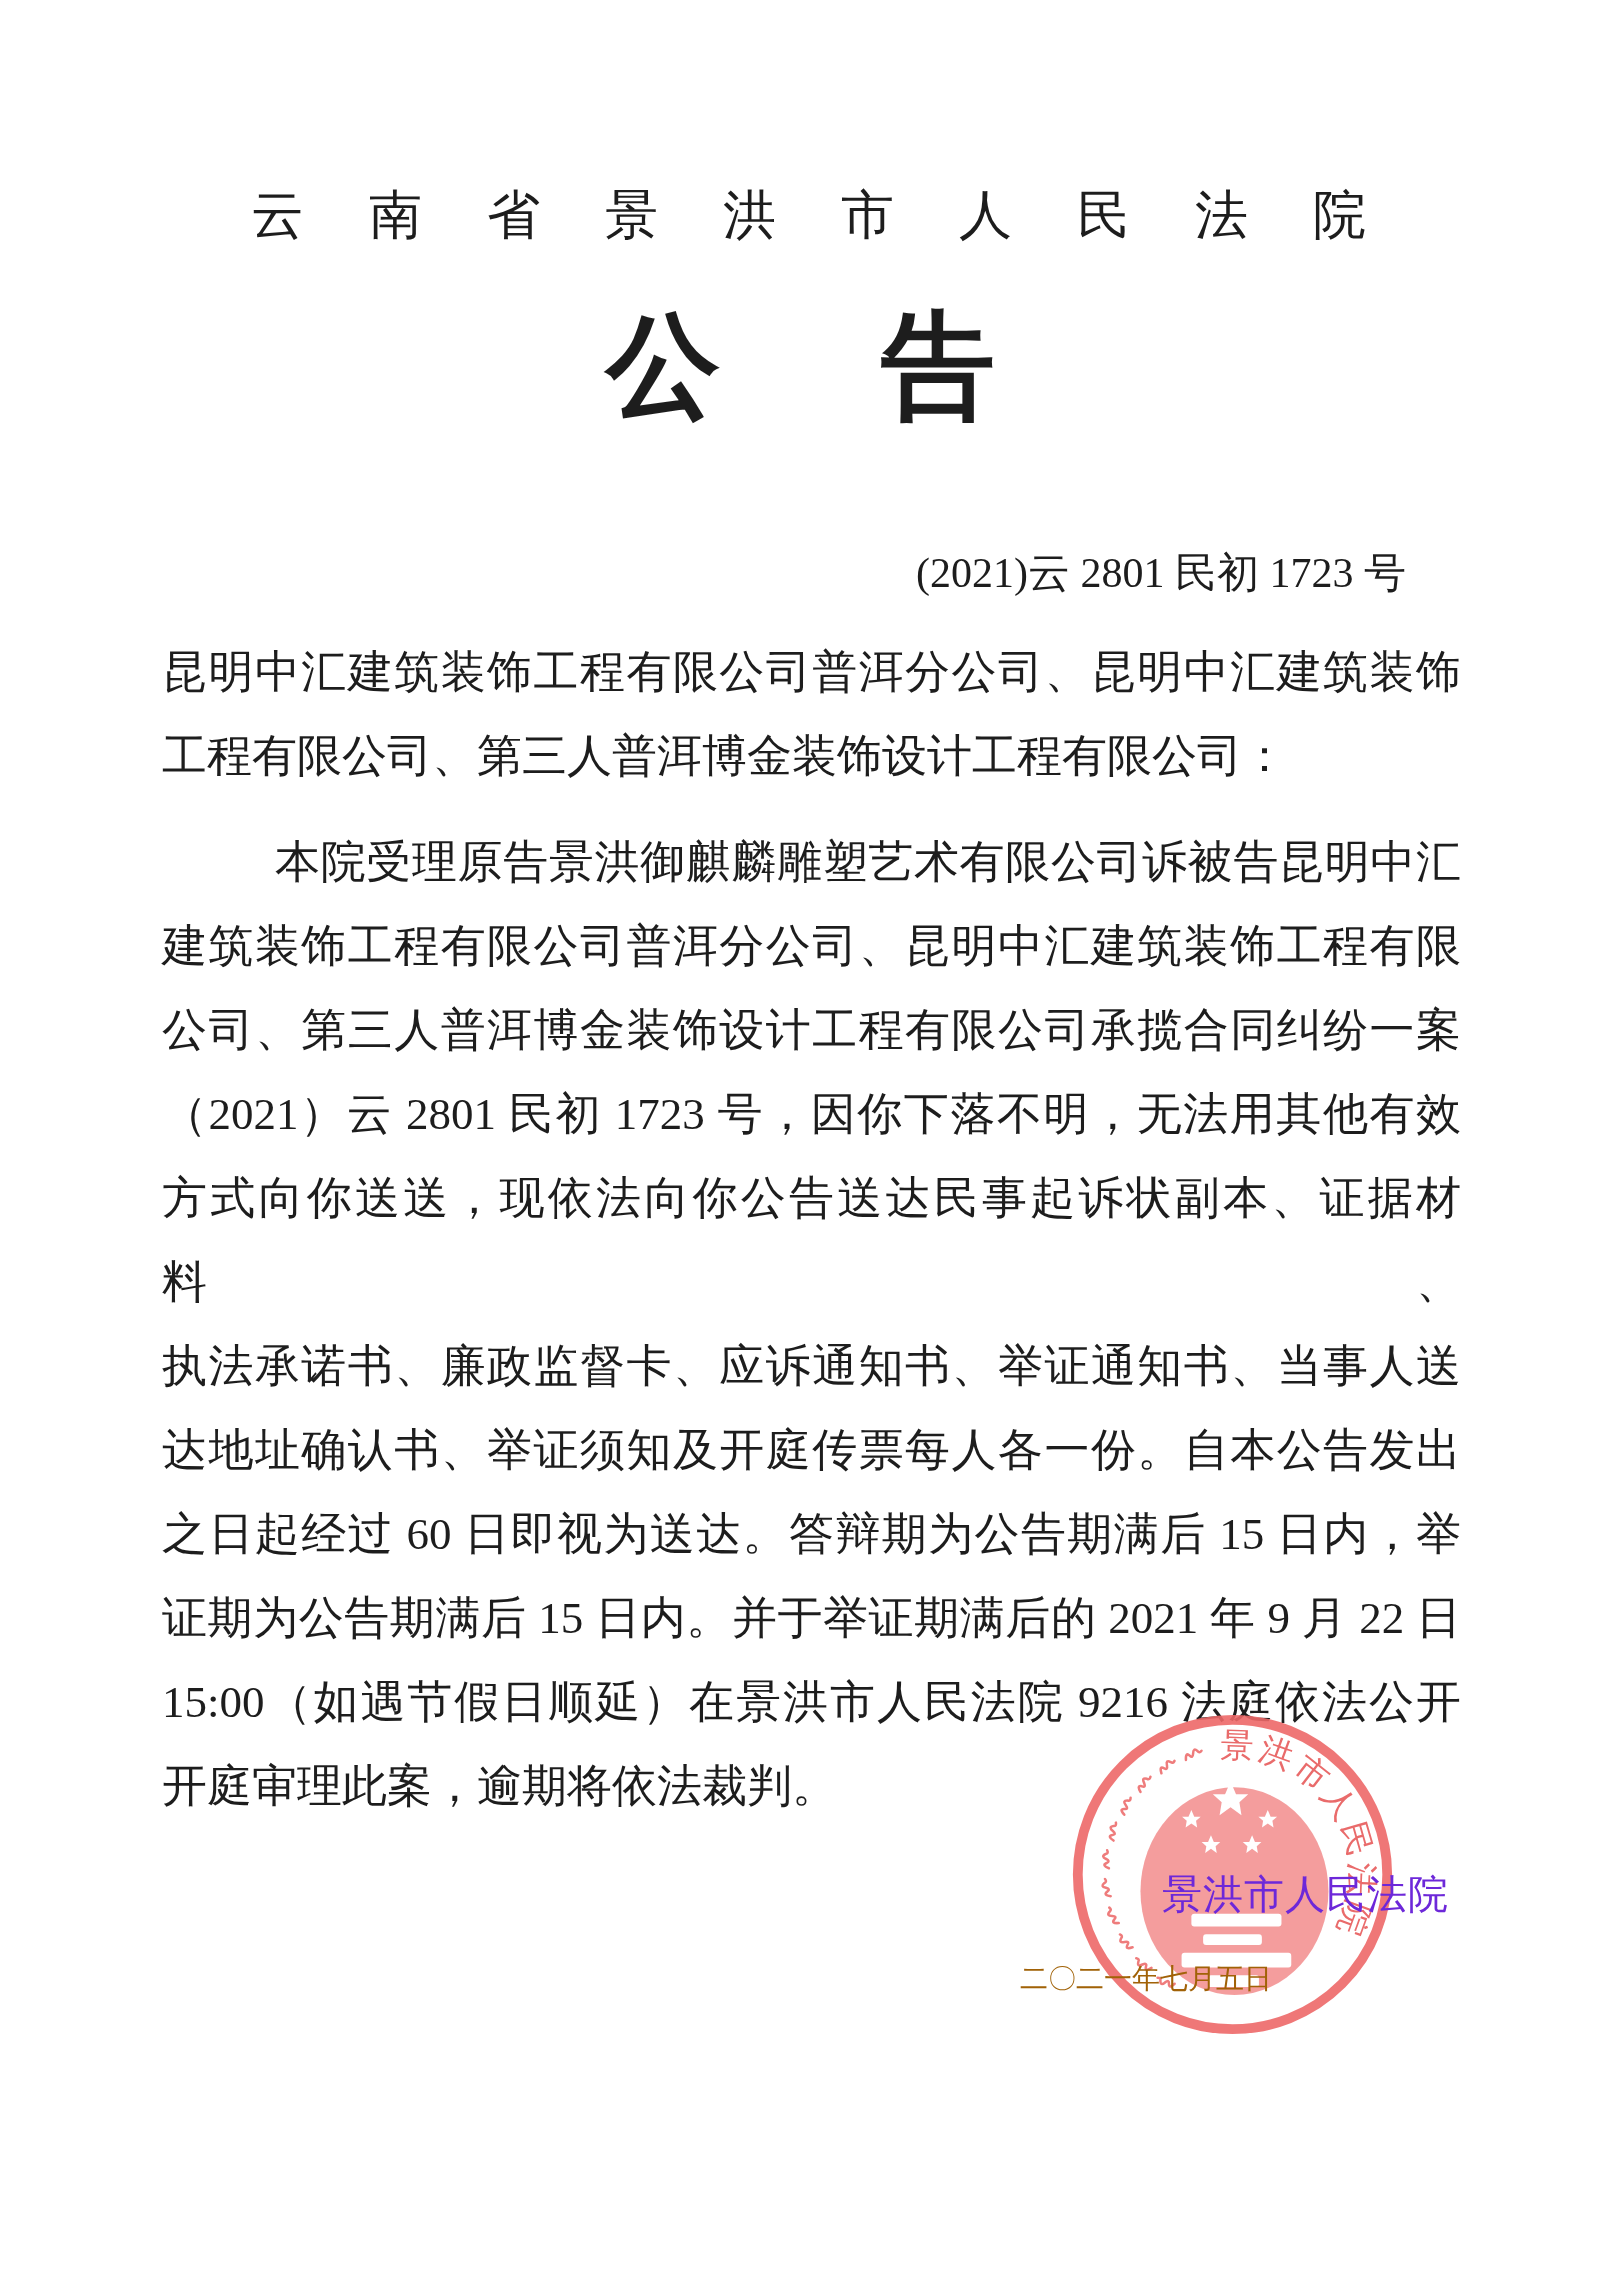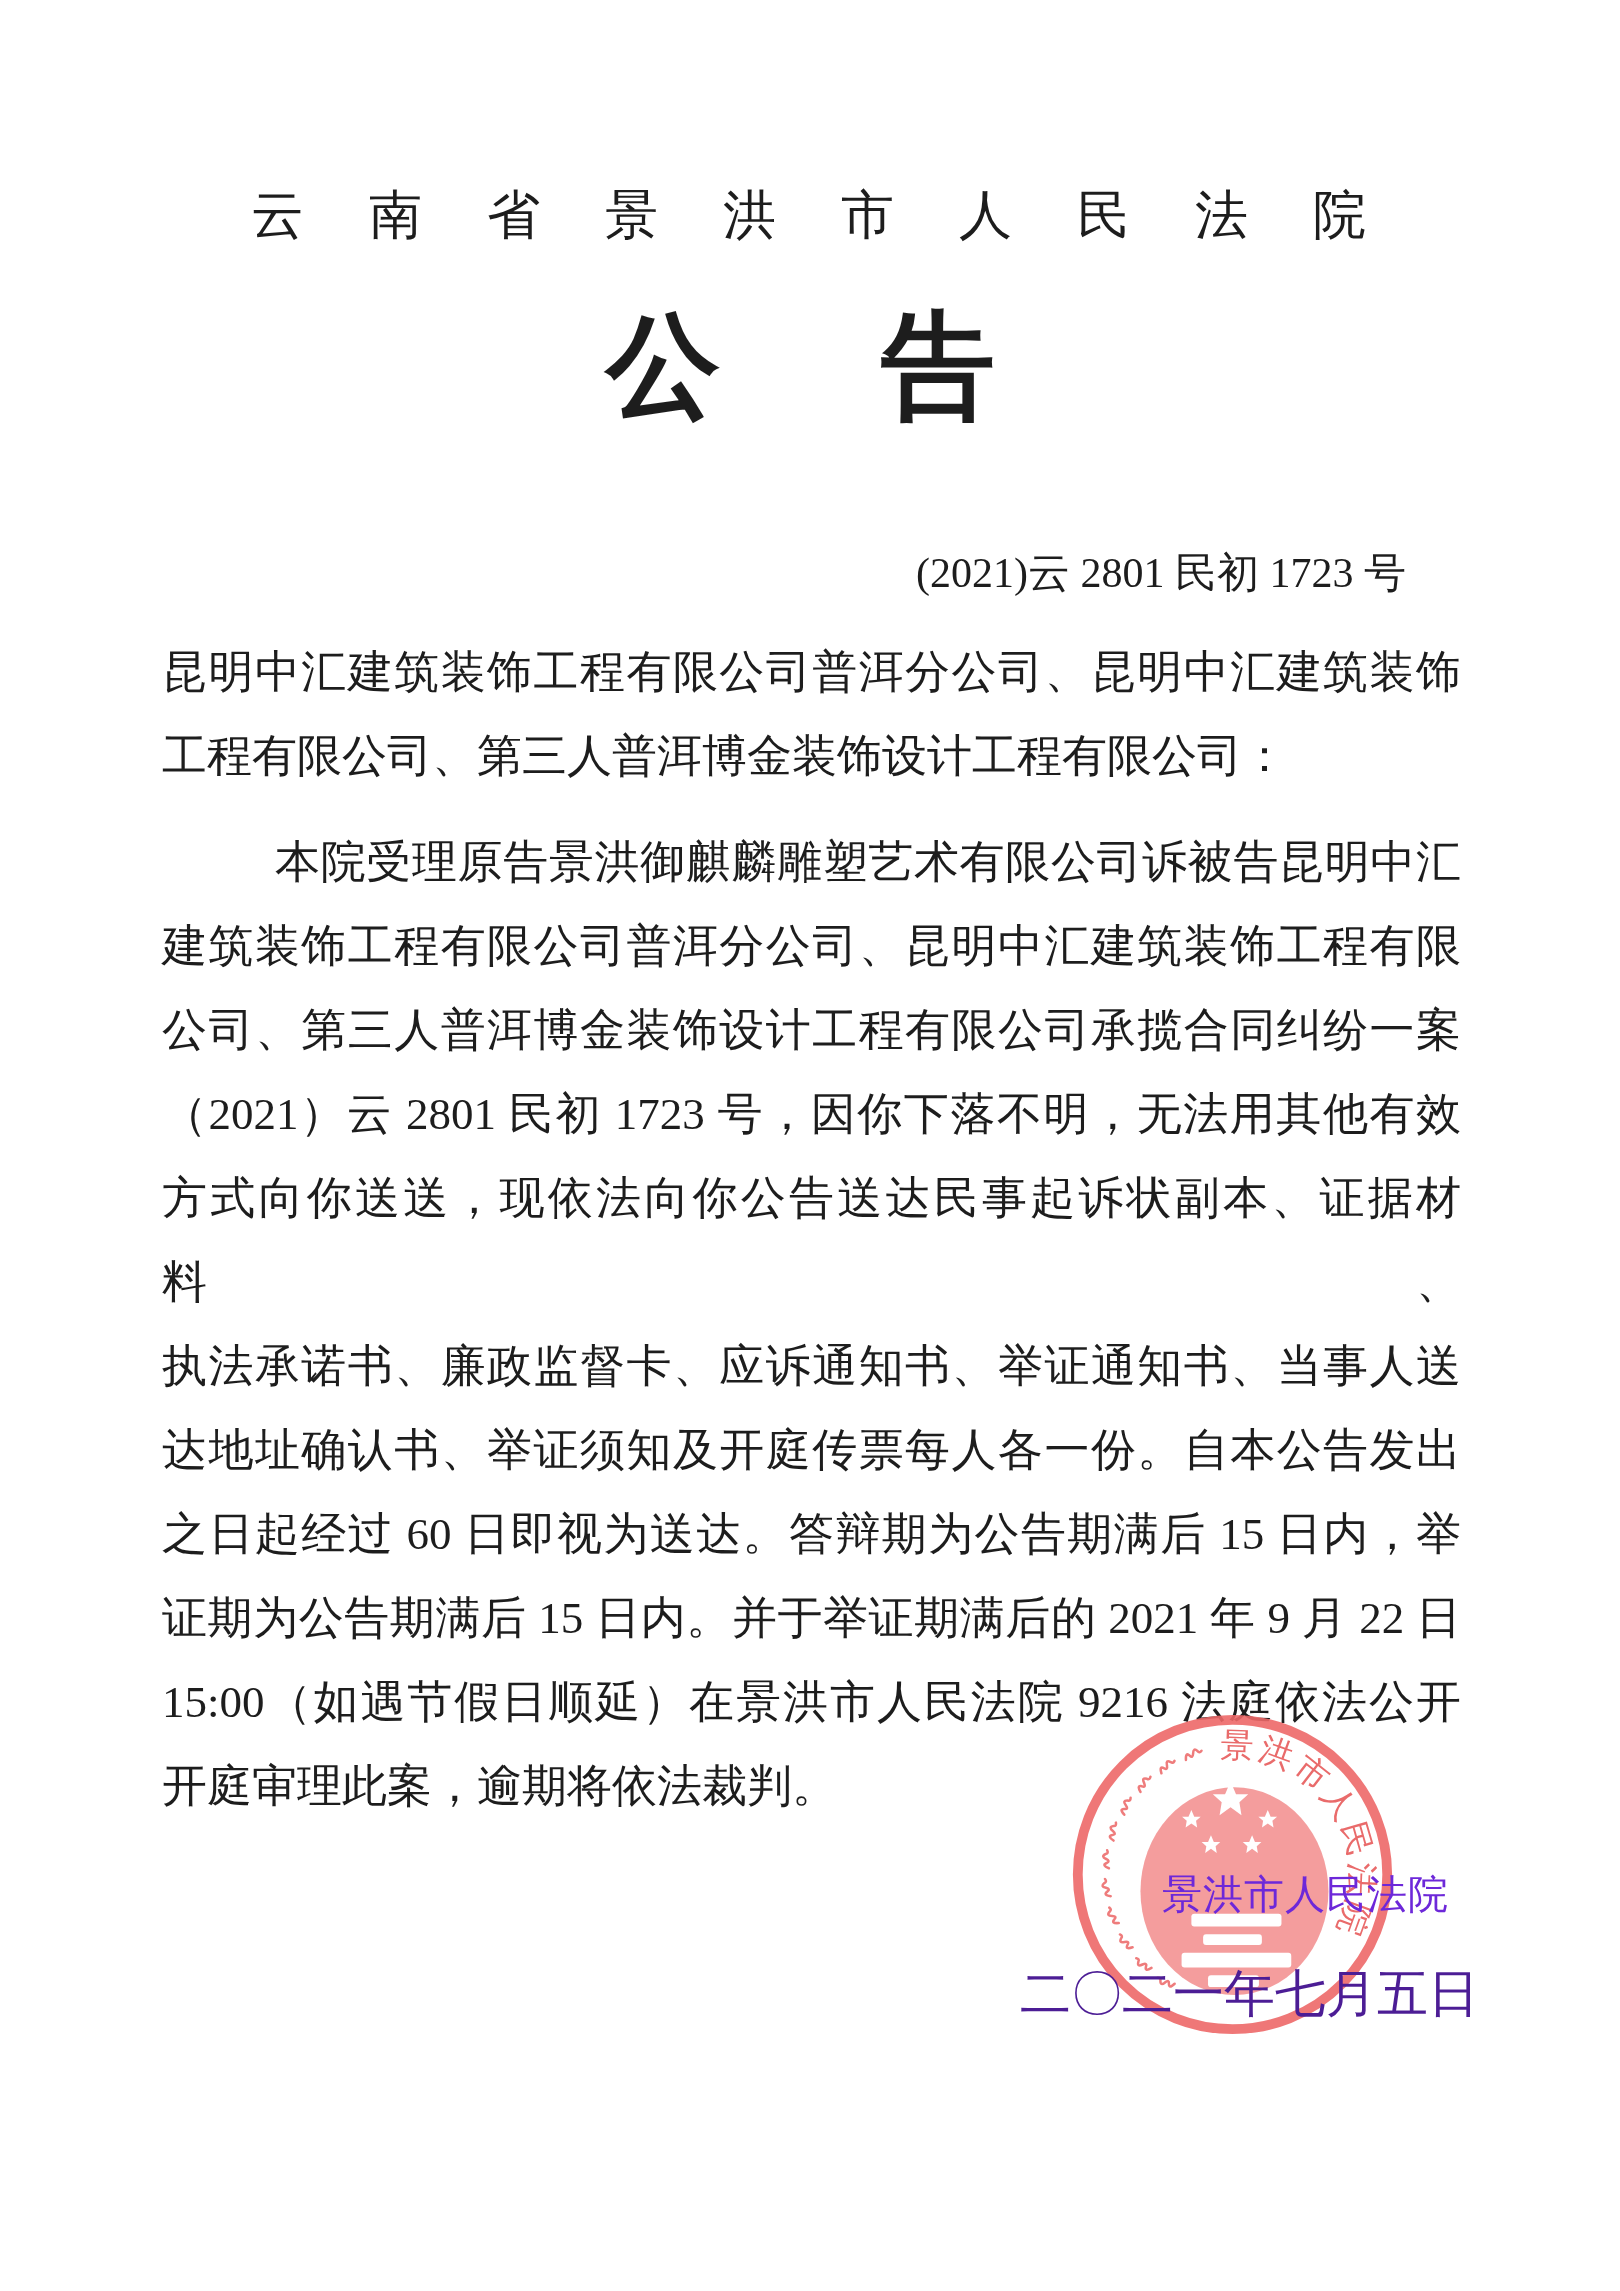--- a/index.html
+++ b/index.html
@@ -75,24 +75,24 @@
     letter-spacing: 1px;
     white-space: nowrap;
     z-index: 2;
     color: #6d28d9;
     margin-left: 20px;
   }
   .sig-date {
     position: absolute;
     left: 1020px;
     top: 1960px;
-    font-size: 51px;
+    font-size: 28px;
     white-space: nowrap;
     z-index: 2;
-    color: #4c1d95;
+    color: #a16207;
   }
 </style>
 </head>
 <body>
 
 <div class="page">
 
   <div class="court-header">云南省景洪市人民法院</div>
 
   <div class="notice-title">公告</div>

